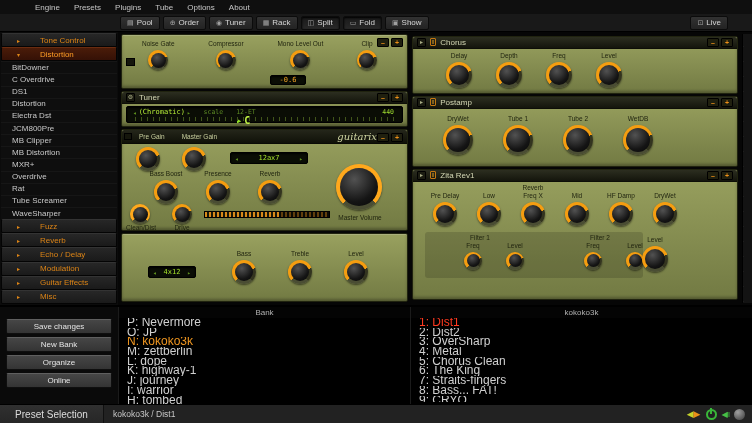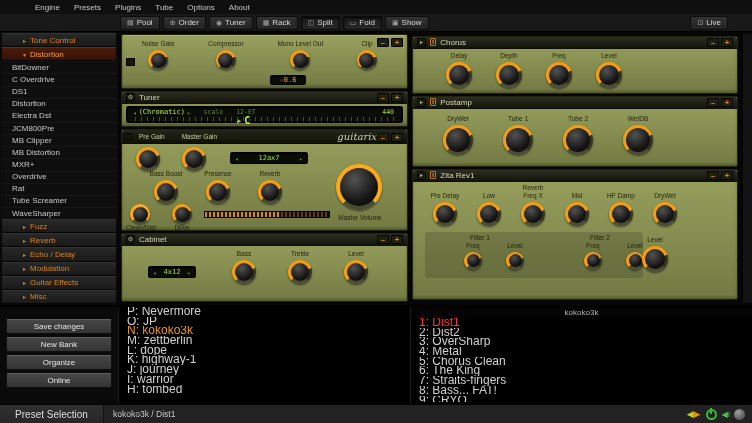--- a/index.html
+++ b/index.html
@@ -12,21 +12,21 @@
 .toolbar{height:18px;flex:none;background:#191919;border-bottom:1px solid #000;display:flex;align-items:center;}
 .tgroup{display:flex;gap:3px;margin-left:120px;}
 .tbtn{height:14px;display:inline-flex;align-items:center;gap:3px;padding:0 6px;background:linear-gradient(#323232,#232323);border:1px solid #0b0b0b;border-radius:2px;color:#d6d6d6;font-size:8px;white-space:nowrap;}
 .tbtn .ticon{font-size:7px;color:#a0a0a0;}
 .tbtn.pressed{background:linear-gradient(#1a1a1a,#282828);box-shadow:inset 0 1px 2px #000;}
 .live-btn{margin-left:auto;margin-right:24px;}
 
 .main{flex:1;display:flex;min-height:0;}
 .sidebar{width:118px;flex:none;background:#0b0b0b;display:flex;flex-direction:column;padding:1px;}
 .side-row{flex:1;display:flex;align-items:center;font-size:8px;min-height:0;white-space:nowrap;overflow:hidden;}
-.side-row.category{background:linear-gradient(#272727,#1a1a1a);border:1px solid #040404;border-top-color:#333;border-radius:2px;color:#dc8416;padding-left:21px;gap:4px;}
+.side-row.category{background:linear-gradient(#272727,#1a1a1a);border:1px solid #040404;border-top-color:#333;border-radius:2px;color:#dc8416;padding-left:15px;gap:20px;}
 .side-row .arrow{font-size:6px;color:#dc8416;}
 .side-row.selected{background:linear-gradient(#4a1c09,#351106);border-top-color:#6a2c10;color:#ff9d26;}
 .side-row.plugin{color:#c9c9c9;padding-left:11px;background:#0e0e0e;box-shadow:inset 0 1px 0 #161616;}
 
 .rack{flex:1;background:#060606;display:flex;padding:2px 0 2px 3px;gap:4px;min-width:0;}
 .rackcol{display:flex;flex-direction:column;flex:none;}
 .rackcol.left{width:287px;}
 .rackcol.right{width:326px;justify-content:center;}
 .rail{width:12px;flex:none;background-color:#131313;border-left:1px solid #000;background-image:radial-gradient(circle,#4e4e4e 1.1px,rgba(0,0,0,0) 1.6px);background-size:12px 15px;background-position:5px 5px;}
 .unit{position:relative;background:linear-gradient(#99a15f,#727a43);border:1px solid #20230f;border-radius:2px;box-shadow:inset 0 1px 0 rgba(255,255,255,.18),inset 0 -2px 3px rgba(0,0,0,.28);margin-bottom:2px;flex:none;}
@@ -439,28 +439,20 @@
             </span>
           <span class="klabel cd-label">Clean/Dist</span>
           <span class="knob k20 k-drive">
               <i></i>
             </span>
           <span class="klabel drive-label">Drive</span>
           <div class="meter"></div>
         </div>
 
         <div class="unit u-cab">
-          <div class="unit-title">
-            <span class="t-ico">⚙</span>
-            <span>Cabinet</span>
-            <div class="unit-btns">
-              <span class="ubtn">–</span>
-              <span class="ubtn">+</span>
-            </div>
-          </div>
           <div class="lcd cab-sel">
             <span class="sel-arrow">◂</span>
             <span>4x12</span>
             <span class="sel-arrow">▸</span>
           </div>
           <div class="cab-knobs">
 
               <div class="kcol">
                 <span class="klabel">Bass</span>
                 <span class="knob k24">
@@ -673,20 +665,21 @@
   </div>
 
   <div class="bottom">
     <div class="pb-left">
       <div class="pbtn">Save changes</div>
       <div class="pbtn">New Bank</div>
       <div class="pbtn">Organize</div>
       <div class="pbtn">Online</div>
     </div>
     <div class="pane bank-pane">
+      <div class="pane-header">Bank</div>
       <div class="rows">
 
           <div class="lrow">P: Nevermore</div>
 
           <div class="lrow">O: JP</div>
 
           <div class="lrow selected">N: kokoko3k</div>
 
           <div class="lrow">M: zettberlin</div>
 

